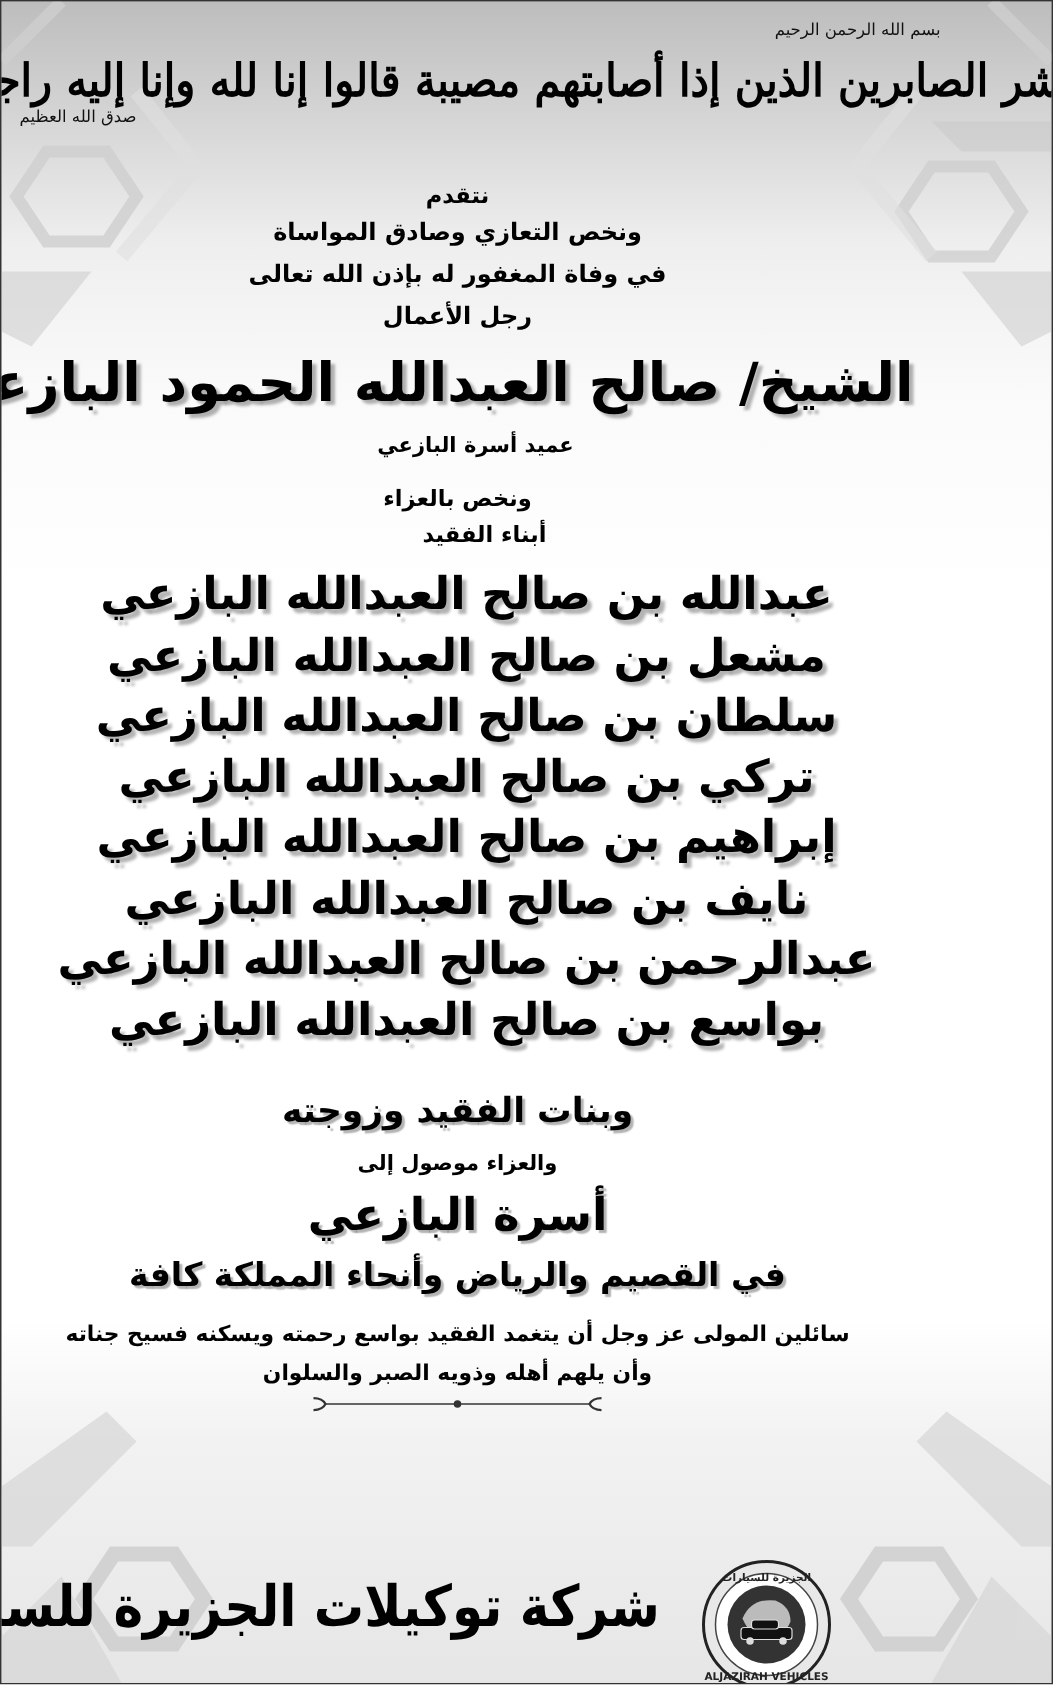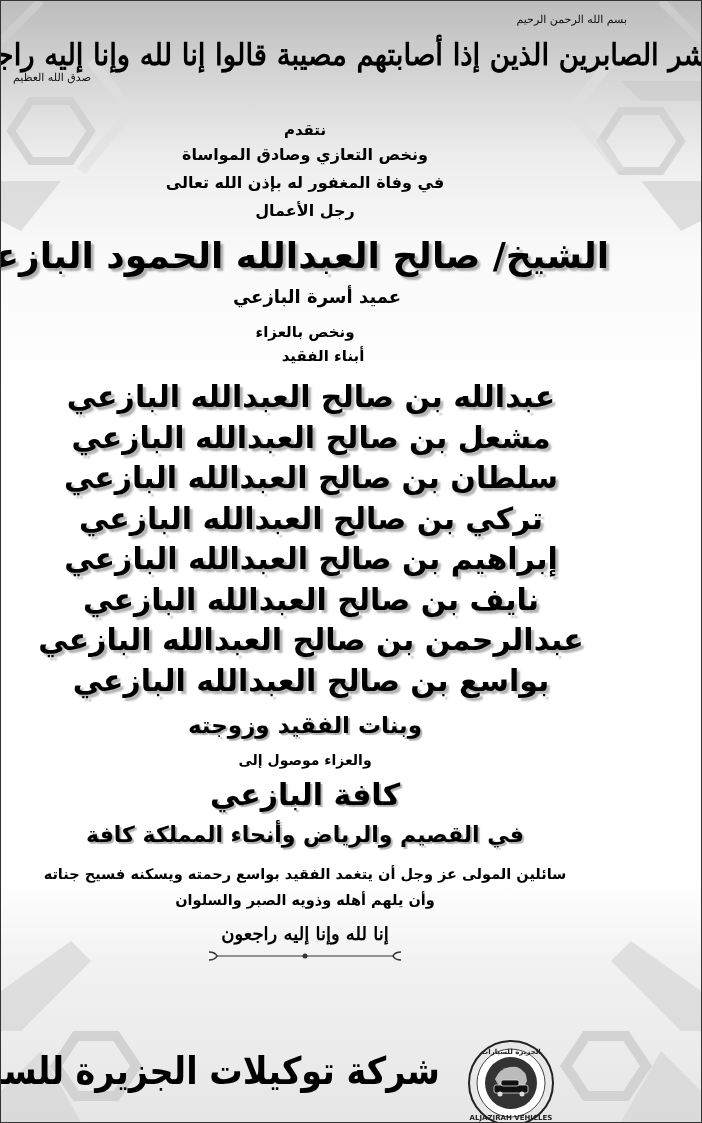--- a/index.html
+++ b/index.html
@@ -41,30 +41,30 @@
     text-align: center; direction: rtl;
   }
   .line { display: block; font-weight: bold; white-space: nowrap; }
   .shadow { text-shadow: 2px 2px 1px rgba(0,0,0,0.3); }
   .intro { font-size: 16px; line-height: 28px; }
   .intro.first { font-size: 15px; line-height: 22px; }
   .deceased {
     font-size: 36px; line-height: 50px; margin-top: 6px;
     text-shadow: 3px 3px 2px rgba(0,0,0,0.3);
   }
-  .dean { font-size: 18px; line-height: 28px; margin-top: 2px; margin-left: 24px; }
+  .dean { font-size: 14px; line-height: 28px; margin-top: 2px; margin-left: 24px; }
   .specify { font-size: 15px; line-height: 22px; margin-top: 10px; }
   .sons-title { font-size: 15px; line-height: 26px; margin-left: 36px; }
   .sons { margin-top: 8px; }
   .son {
     font-size: 30px; line-height: 40.5px;
     text-shadow: 3px 3px 2px rgba(0,0,0,0.3);
     padding-left: 12px;
   }
-  .daughters { font-size: 23px; line-height: 36px; margin-top: 6px; }
+  .daughters { font-size: 23px; line-height: 36px; margin-top: 22px; }
   .extended { font-size: 14px; line-height: 26px; margin-top: 4px; }
   .family { font-size: 30px; line-height: 44px; letter-spacing: 1px; }
   .regions { font-size: 22px; line-height: 36px; }
   .prayer { font-size: 14.5px; line-height: 26px; margin-top: 8px; }
   .closing {
     display: block; margin: 6px auto 0; font-family: "DejaVu Serif", serif;
     font-size: 18px; font-weight: bold; line-height: 30px;
   }
   .ornament { display: block; margin: 0 auto; }
   .footer {
@@ -143,26 +143,25 @@
       <span class="line son">سلطان بن صالح العبدالله البازعي</span>
       <span class="line son">تركي بن صالح العبدالله البازعي</span>
       <span class="line son">إبراهيم بن صالح العبدالله البازعي</span>
       <span class="line son">نايف بن صالح العبدالله البازعي</span>
       <span class="line son">عبدالرحمن بن صالح العبدالله البازعي</span>
       <span class="line son">بواسع بن صالح العبدالله البازعي</span>
     </div>
 
     <span class="line daughters shadow">وبنات الفقيد وزوجته</span>
     <span class="line extended">والعزاء موصول إلى</span>
-    <span class="line family shadow">كافة البازعي</span>
+    <span class="line family shadow">أسرة البازعي</span>
     <span class="line regions shadow">في القصيم والرياض وأنحاء المملكة كافة</span>
 
     <span class="line prayer">سائلين المولى عز وجل أن يتغمد الفقيد بواسع رحمته ويسكنه فسيح جناته</span>
     <span class="line prayer" style="margin-top:0">وأن يلهم أهله وذويه الصبر والسلوان</span>
-    <span class="closing">إنا لله وإنا إليه راجعون</span>
     <svg class="ornament" width="200" height="14" viewBox="0 0 200 14">
       <line x1="12" y1="7" x2="188" y2="7" stroke="#333" stroke-width="1"></line>
       <circle cx="100" cy="7" r="2.5" fill="#333"></circle>
       <path d="M4,3 q6,0 8,4 q-2,4 -8,4" fill="none" stroke="#333" stroke-width="1.5"></path>
       <path d="M196,3 q-6,0 -8,4 q2,4 8,4" fill="none" stroke="#333" stroke-width="1.5"></path>
     </svg>
   </div>
 
   <div class="footer">
     <div class="company">شركة توكيلات الجزيرة للسيارات</div>

